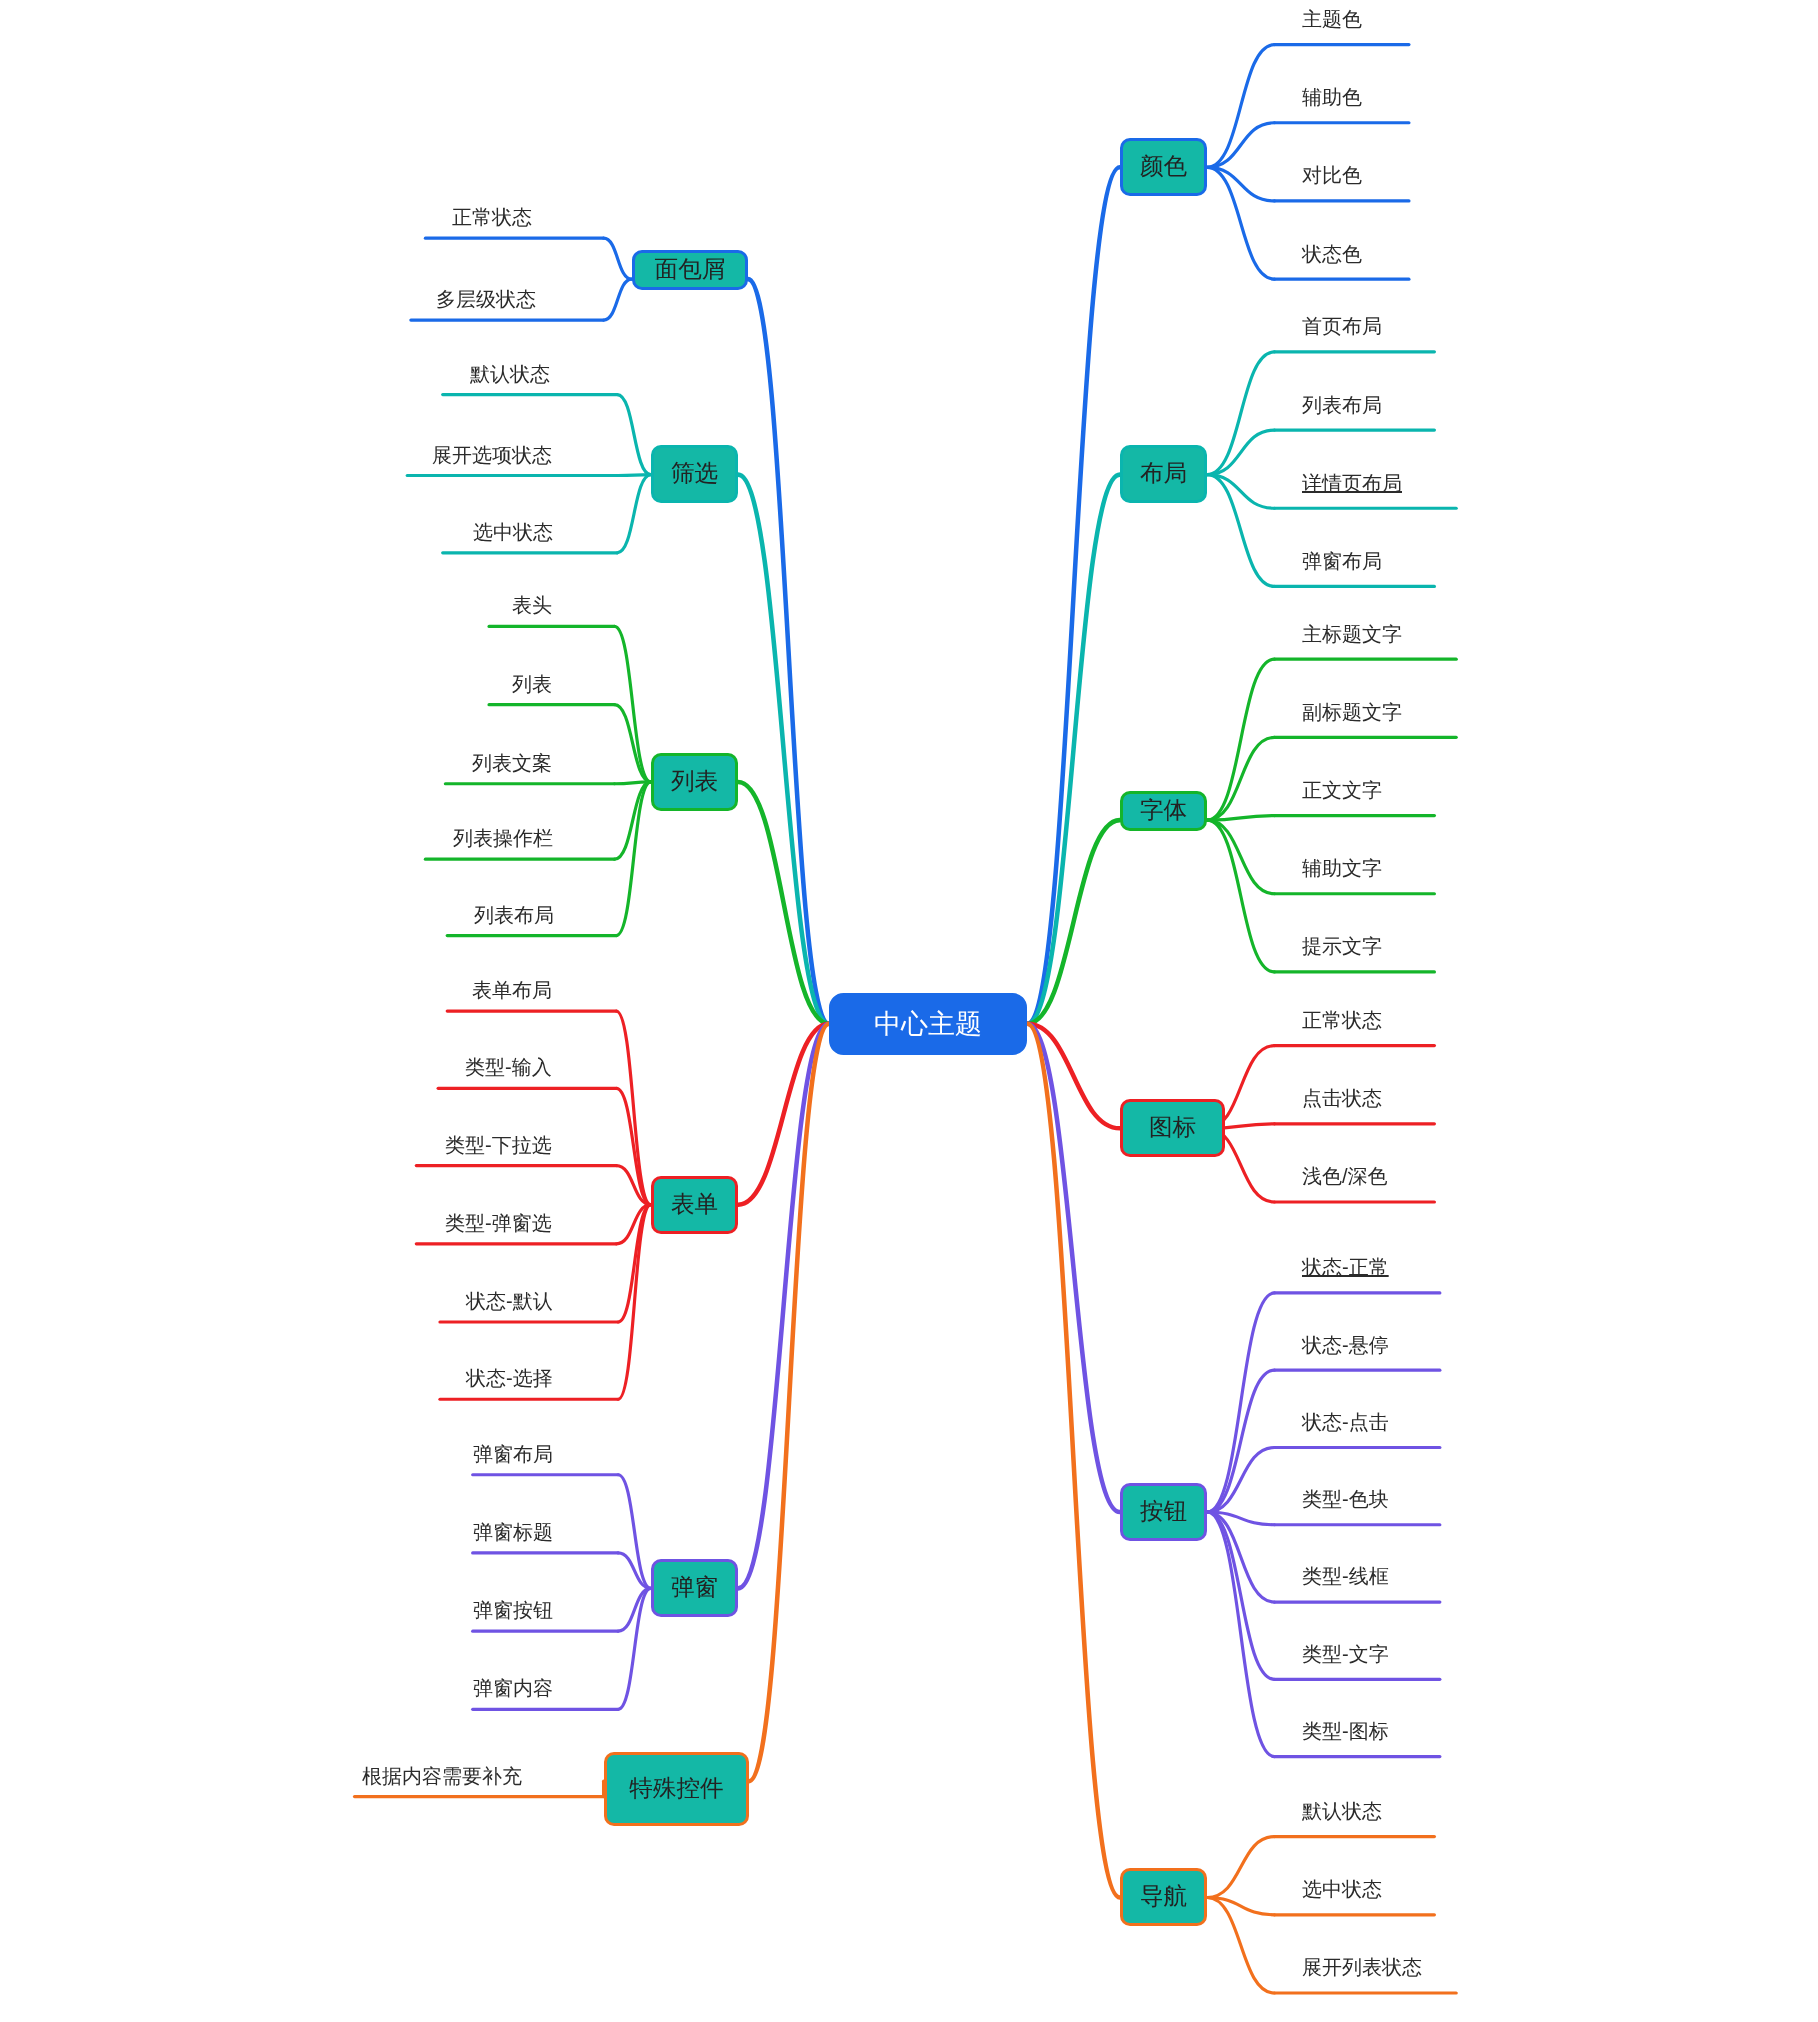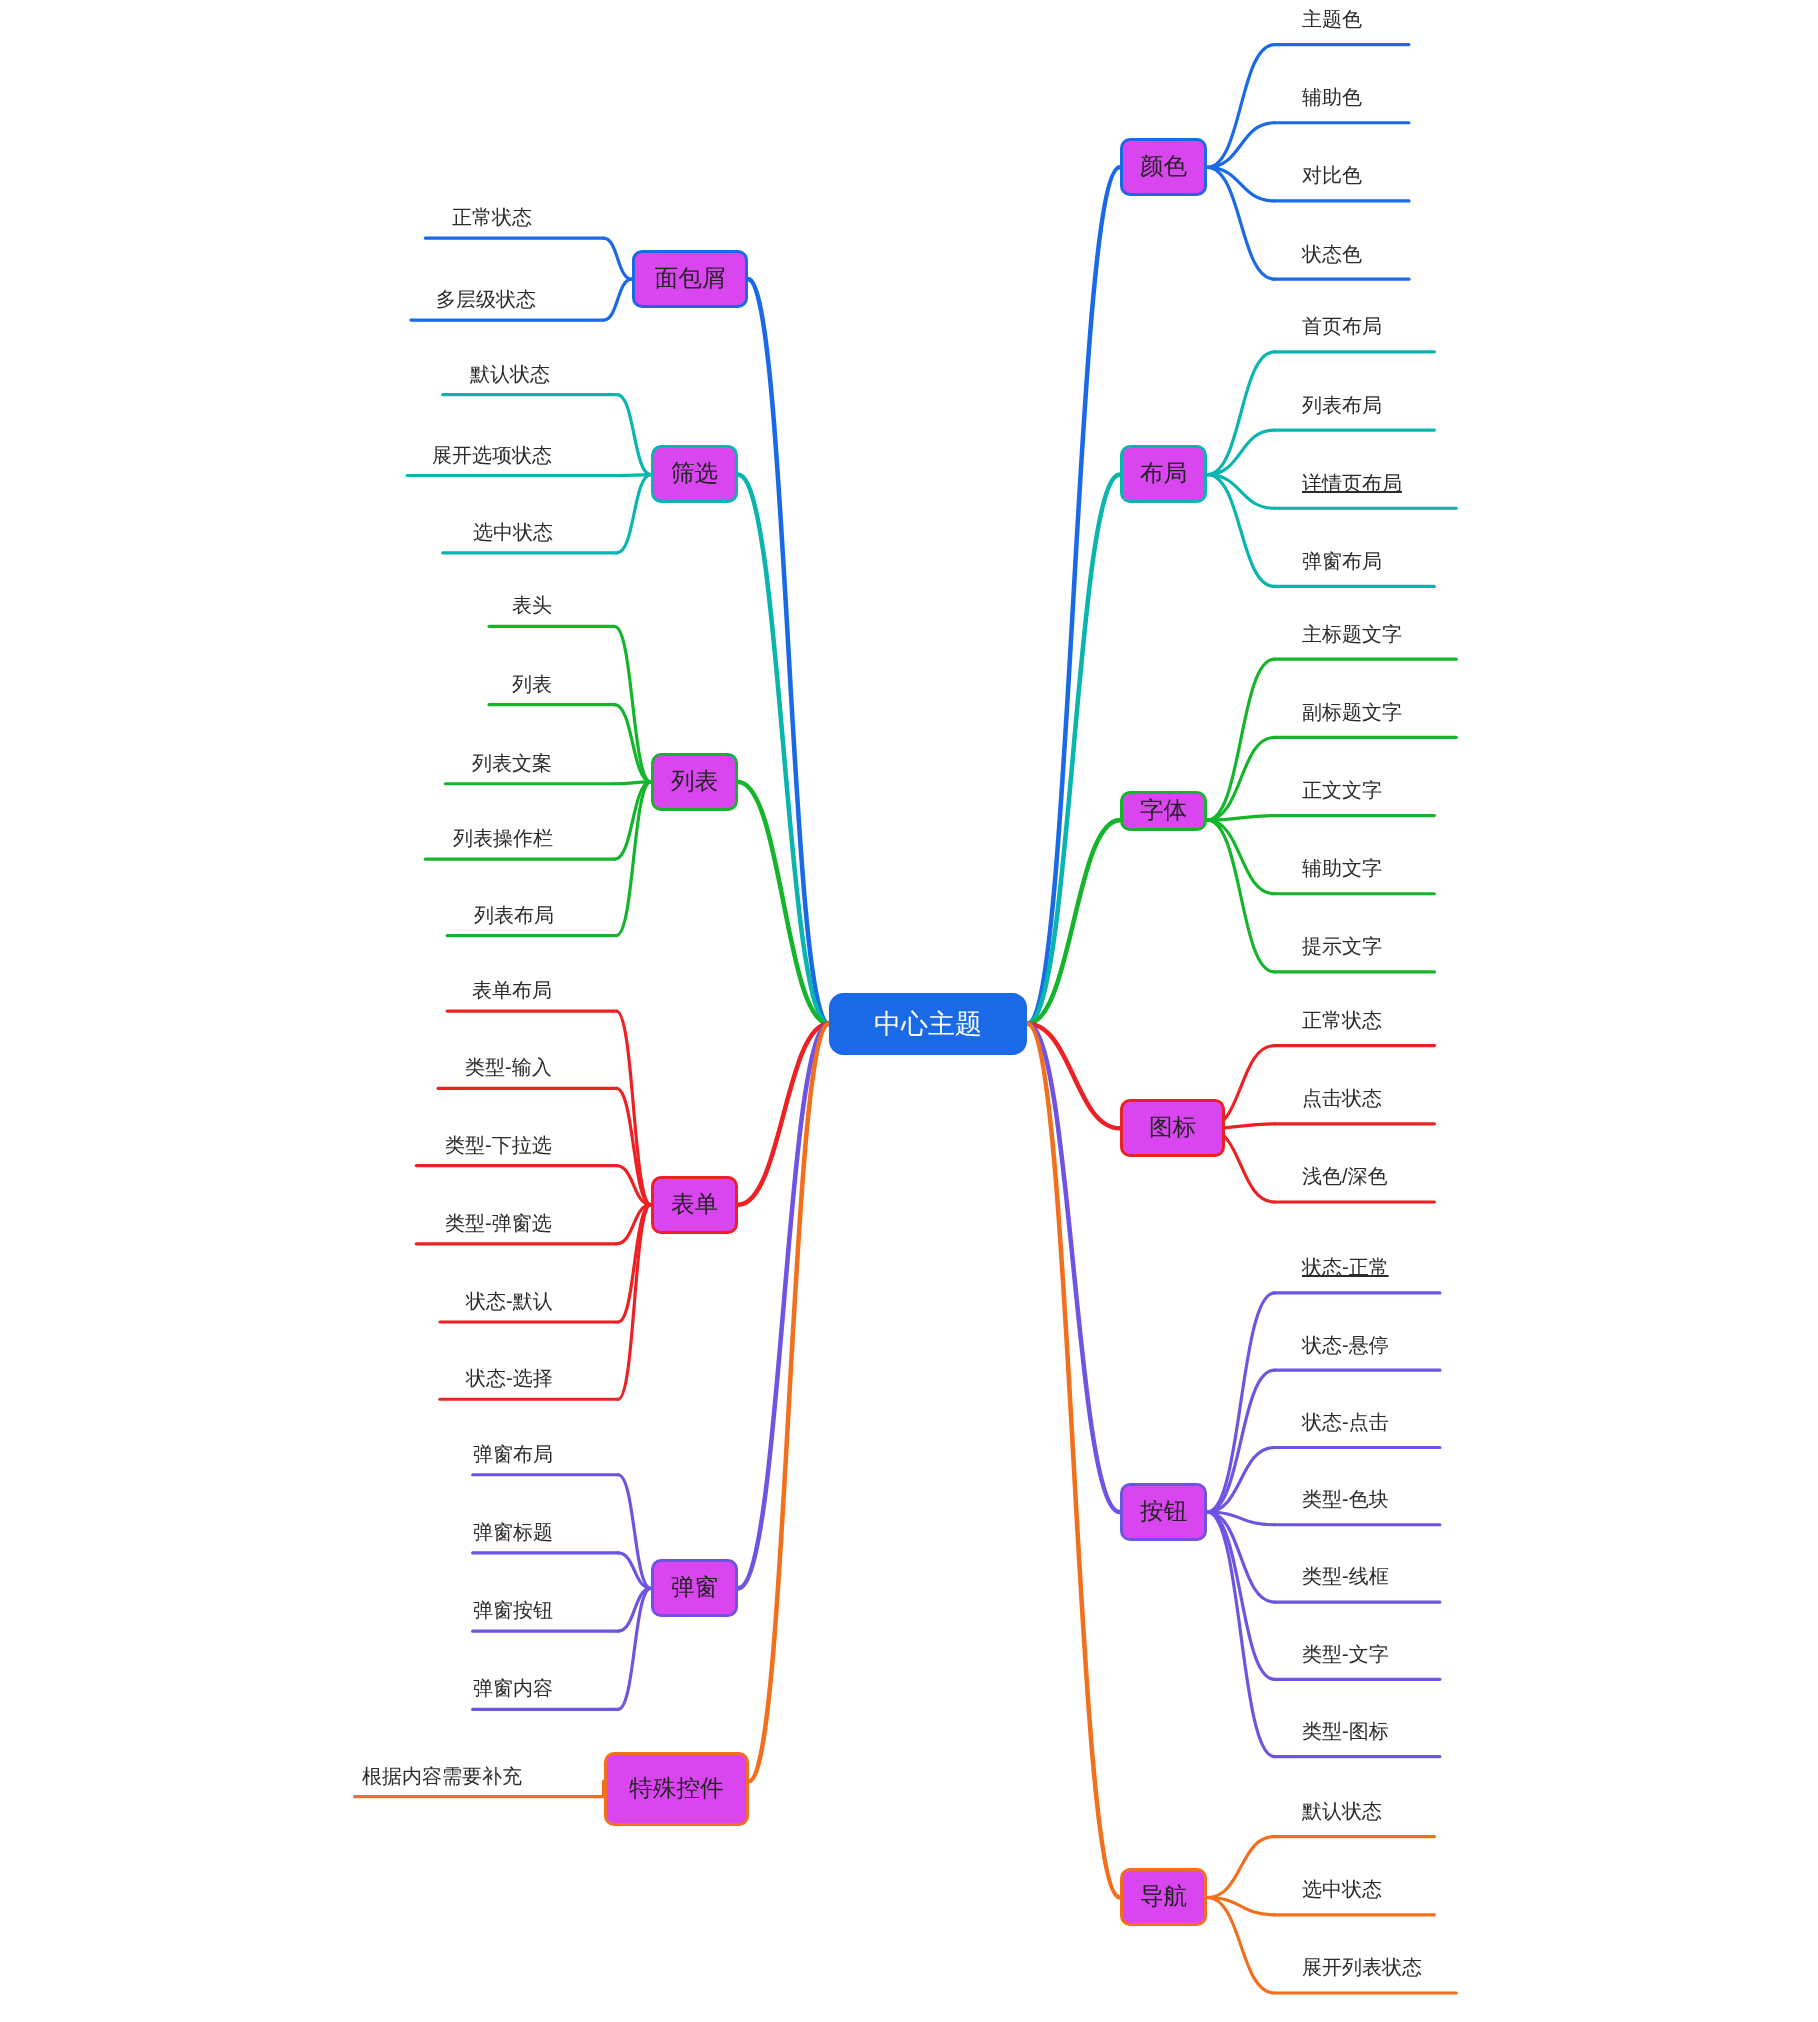--- a/index.html
+++ b/index.html
@@ -3,21 +3,21 @@
 <meta charset="utf-8">
 <style>
   html,body{margin:0;padding:0;background:#ffffff;}
   body{font-family:"Liberation Sans","DejaVu Sans",sans-serif;}
   #stage{position:relative;width:1818px;height:2023px;background:#fff;overflow:hidden;}
   #wires{position:absolute;left:0;top:0;width:1818px;height:2023px;}
   .node{
     position:absolute;
     box-sizing:border-box;
     display:flex;align-items:center;justify-content:center;
-    background:#d946ef;
+    background:#14b8a6;
     border-style:solid;
     border-width:3.6px;
     border-radius:10px;
     white-space:nowrap;
     color:#222222;
   }
   .node.center{
     background:#1a6ae8;border-color:#1a6ae8;color:#ffffff;
     border-radius:14.5px;
   }
@@ -138,21 +138,21 @@
       <path d="M 1328 2087 C 1366.48 2087, 1363.52 2020, 1402 2020" fill="none" stroke="#f2701d" stroke-width="3.5" stroke-linecap="round"></path>
       <path d="M 1402 2106 L 1578 2106" fill="none" stroke="#f2701d" stroke-width="3.5" stroke-linecap="round"></path>
       <path d="M 1328 2087 C 1366.48 2087, 1363.52 2106, 1402 2106" fill="none" stroke="#f2701d" stroke-width="3.5" stroke-linecap="round"></path>
       <path d="M 1402 2192 L 1602 2192" fill="none" stroke="#f2701d" stroke-width="3.5" stroke-linecap="round"></path>
       <path d="M 1328 2087 C 1366.48 2087, 1363.52 2192, 1402 2192" fill="none" stroke="#f2701d" stroke-width="3.5" stroke-linecap="round"></path>
     </svg>
   <div id="nodes">
       <div class="node center" style="left: 829px; top: 993px; width: 198px; height: 62px;">
         <span class="node-label" style="font-size: 27px;">中心主题</span>
       </div>
-      <div class="node" style="left: 632px; top: 250px; width: 116px; height: 58px; border-color: rgb(26, 106, 232);">
+      <div class="node" style="left: 632px; top: 250px; width: 116px; height: 40px; border-color: rgb(26, 106, 232);">
         <span class="node-label" style="font-size: 23.6px;">面包屑</span>
       </div>
       <div class="leaf" style="left: 452px; top: 207px; font-size: 20px;">正常状态</div>
       <div class="leaf" style="left: 436px; top: 289px; font-size: 20px;">多层级状态</div>
       <div class="node" style="left: 651px; top: 445px; width: 87px; height: 58px; border-color: rgb(10, 181, 174);">
         <span class="node-label" style="font-size: 23.6px;">筛选</span>
       </div>
       <div class="leaf" style="left: 470px; top: 364px; font-size: 20px;">默认状态</div>
       <div class="leaf" style="left: 432px; top: 445px; font-size: 20px;">展开选项状态</div>
       <div class="leaf" style="left: 473px; top: 522px; font-size: 20px;">选中状态</div>

